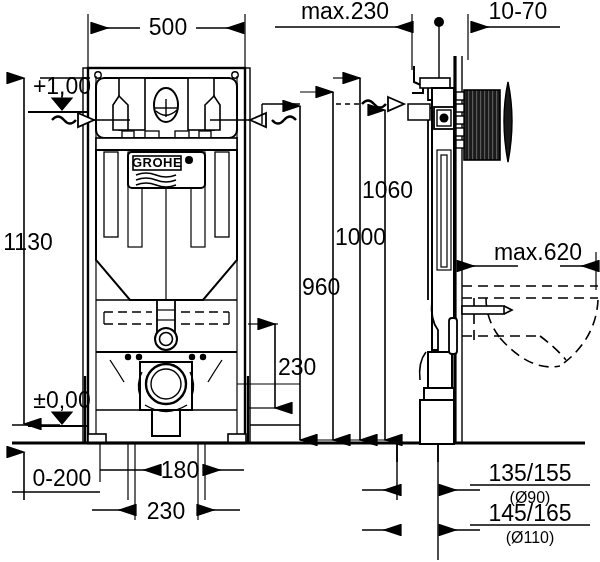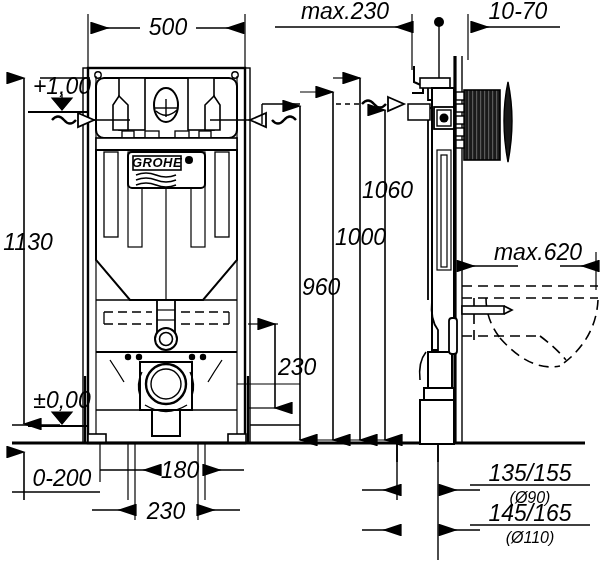--- a/index.html
+++ b/index.html
@@ -7,21 +7,20 @@
     padding: 0;
     background: #ffffff;
   }
   #drawing-root {
     position: relative;
     width: 600px;
     height: 562px;
     background: #ffffff;
     font-family: "Liberation Sans", sans-serif;
     overflow: hidden;
-    font-style: italic;
   }
   #drawing-svg {
     position: absolute;
     top: 0;
     left: 0;
     width: 600px;
     height: 562px;
   }
   text {
     font-family: "Liberation Sans", sans-serif;

